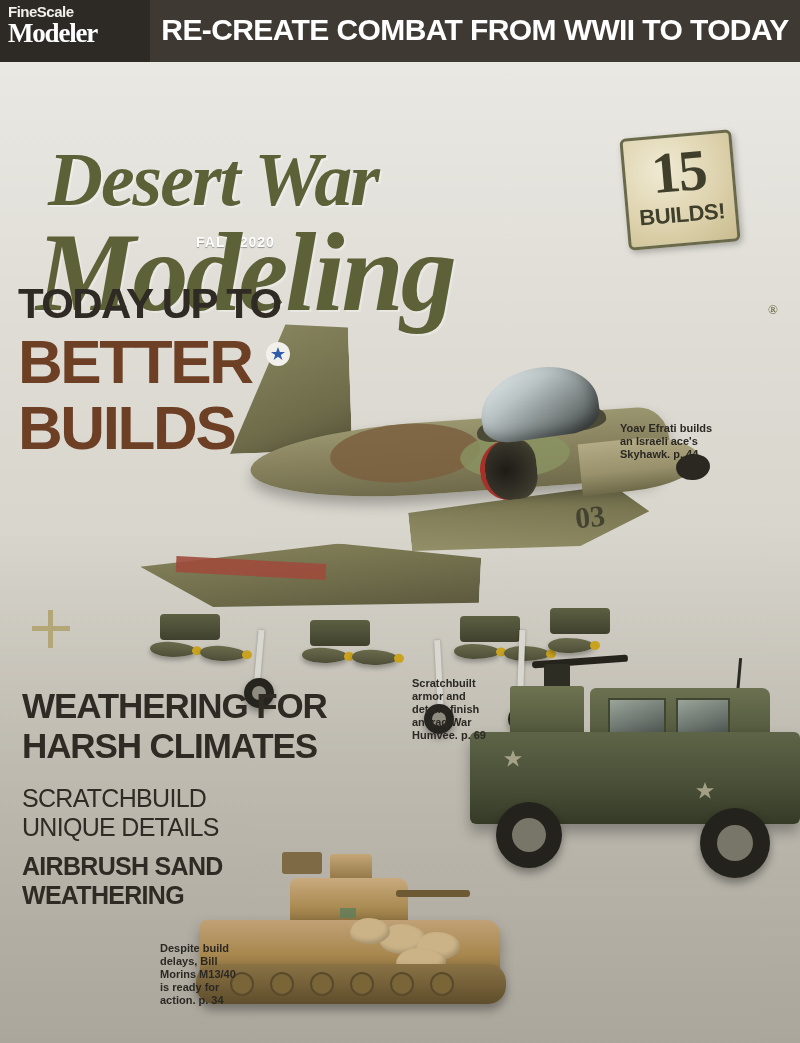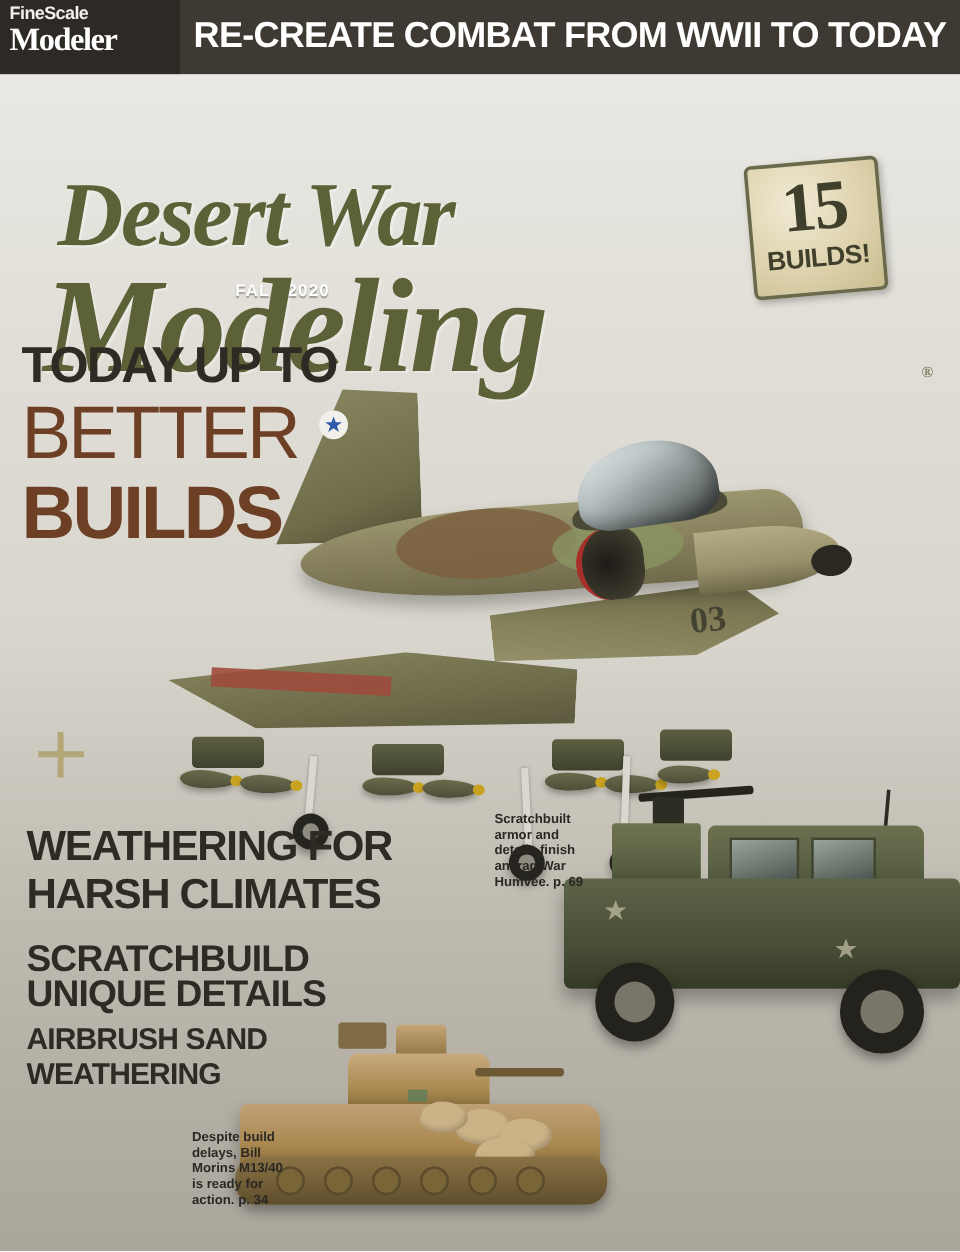--- a/index.html
+++ b/index.html
@@ -177,21 +177,21 @@
     font-weight: bold;
     font-size: 42px;
     line-height: 44px;
     color: #2f2b24;
     letter-spacing: -1.6px;
   }
   .cl-better {
     position: absolute;
     left: 18px;
     top: 268px;
-    font-weight: normal;
+    font-weight: bold;
     font-size: 62px;
     line-height: 63px;
     color: #6d3f24;
     letter-spacing: -2.4px;
   }
   .cl-models {
     position: absolute;
     left: 18px;
     top: 334px;
     font-weight: bold;
@@ -225,22 +225,22 @@
     font-size: 35px;
     line-height: 40px;
     color: #2f2b24;
     letter-spacing: -1.1px;
     width: 340px;
   }
   .cl-scratch {
     position: absolute;
     left: 22px;
     top: 722px;
-    font-weight: bold;
-    font-size: 31px;
+    font-weight: normal;
+    font-size: 25px;
     line-height: 29px;
     color: #2f2b24;
     letter-spacing: -0.7px;
     width: 260px;
   }
   .cl-airbrush {
     position: absolute;
     left: 22px;
     top: 790px;
     font-weight: bold;
@@ -699,16 +699,17 @@
     <div class="cl-build">TODAY UP TO</div>
     <div class="cl-better">BETTER</div>
     <div class="cl-models">BUILDS</div>
 
     <div class="plus-mark"></div>
 
     <div class="cl-weathering">WEATHERING FOR HARSH CLIMATES</div>
     <div class="cl-scratch">SCRATCHBUILD UNIQUE DETAILS</div>
     <div class="cl-airbrush">AIRBRUSH SAND WEATHERING</div>
 
+    <div class="cap cap-skyhawk">Yoav Efrati builds an Israeli ace's Skyhawk. p. 44</div>
     <div class="cap cap-humvee">Scratchbuilt armor and details finish an Iraq War Humvee. p. 69</div>
     <div class="cap cap-m13">Despite build delays, Bill Morins M13/40 is ready for action. p. 34</div>
   </div>
 </div>
 
 </body></html>

